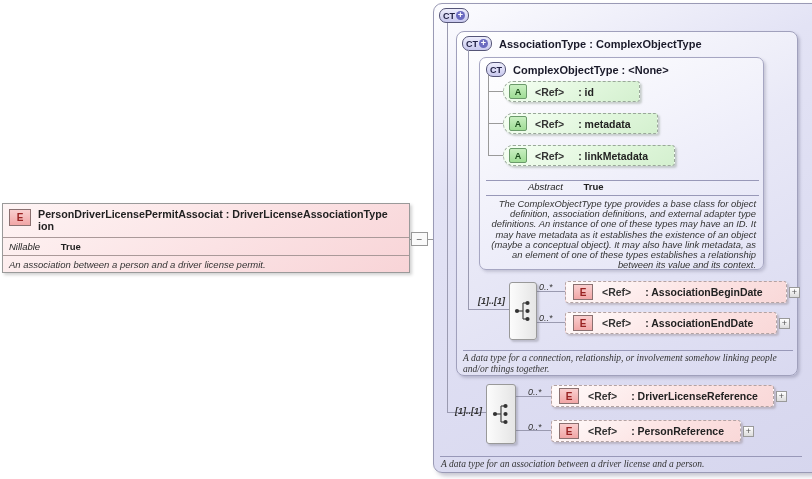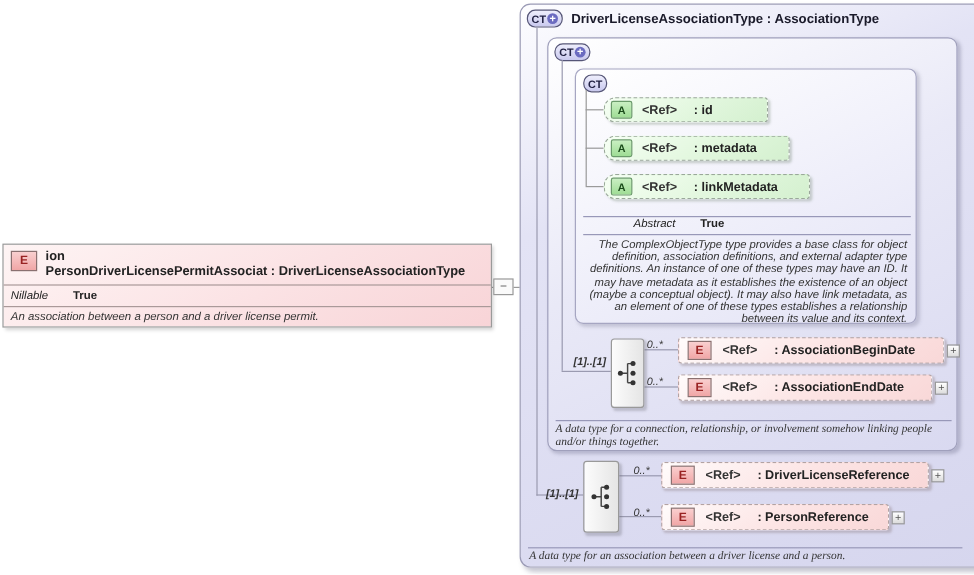--- a/index.html
+++ b/index.html
@@ -94,65 +94,66 @@
 
   <div class="hline" style="left:410px;top:239px;width:23px;background:#999;"></div>
   <div class="abs collapse-box">
       <span>−</span>
     </div>
 
   <div class="abs left-box">
     <div class="left-header">
       <span class="e-badge">E</span>
       <div class="box-title">
+        <span>PersonDriverLicensePermitAssociat : DriverLicenseAssociationType</span>
         <span>ion</span>
-        <span>PersonDriverLicensePermitAssociat : DriverLicenseAssociationType</span>
       </div>
     </div>
     <div class="prop-divider" style="top:33px;"></div>
     <div class="prop-row" style="top:37px;">
       <span class="prop-label">Nillable</span>
       <span class="prop-value">True</span>
     </div>
     <div class="prop-divider" style="top:51px;"></div>
     <div class="box-desc" style="top:55px;">An association between a person and a driver license permit.</div>
   </div>
 
   <div class="abs outer-ct">
     <div class="ct-header">
       <span class="ct-badge">
         <span>CT</span>
         <span class="plus-circle">+</span>
       </span>
-      <span class="ct-title">DriverLicenseAssociationType : AssociationType</span>
     </div>
 
     <div class="vline" style="left:13px;top:19px;height:390px;"></div>
     <div class="hline" style="left:13px;top:408px;width:39px;"></div>
     <div class="hline" style="left:82px;top:392px;width:35px;"></div>
     <div class="hline" style="left:82px;top:426px;width:35px;"></div>
 
     <div class="abs assoc-ct">
       <div class="ct-header">
         <span class="ct-badge">
           <span>CT</span>
           <span class="plus-circle">+</span>
         </span>
+        <span class="ct-title">AssociationType : ComplexObjectType</span>
       </div>
 
       <div class="vline" style="left:11px;top:18px;height:259px;"></div>
       <div class="hline" style="left:11px;top:277px;width:41px;"></div>
       <div class="hline" style="left:80px;top:259px;width:28px;"></div>
       <div class="hline" style="left:80px;top:290px;width:28px;"></div>
 
       <div class="abs cot-box">
         <div class="ct-header" style="left:6px;">
           <span class="ct-badge">
             <span>CT</span>
           </span>
+          <span class="ct-title">ComplexObjectType : &lt;None&gt;</span>
         </div>
 
         <div class="vline" style="left:8px;top:17px;height:80px;background:#9a9a9a;"></div>
         <div class="hline" style="left:8px;top:33px;width:15px;background:#9a9a9a;"></div>
         <div class="hline" style="left:8px;top:65px;width:15px;background:#9a9a9a;"></div>
         <div class="hline" style="left:8px;top:97px;width:15px;background:#9a9a9a;"></div>
 
         <div class="attr-tag" style="left:23px;top:23px;width:137px;">
           <span class="a-badge">A</span>
           <span class="tag-ref">&lt;Ref&gt;</span>

